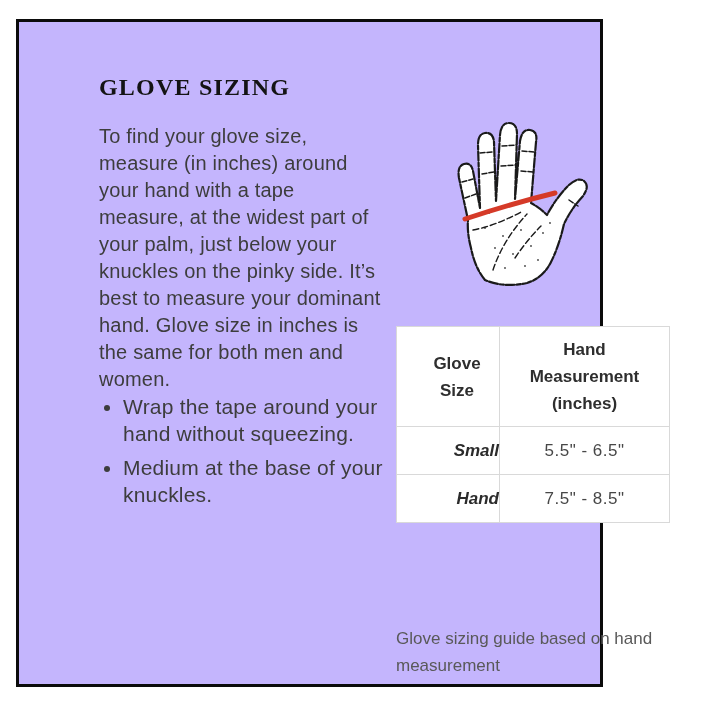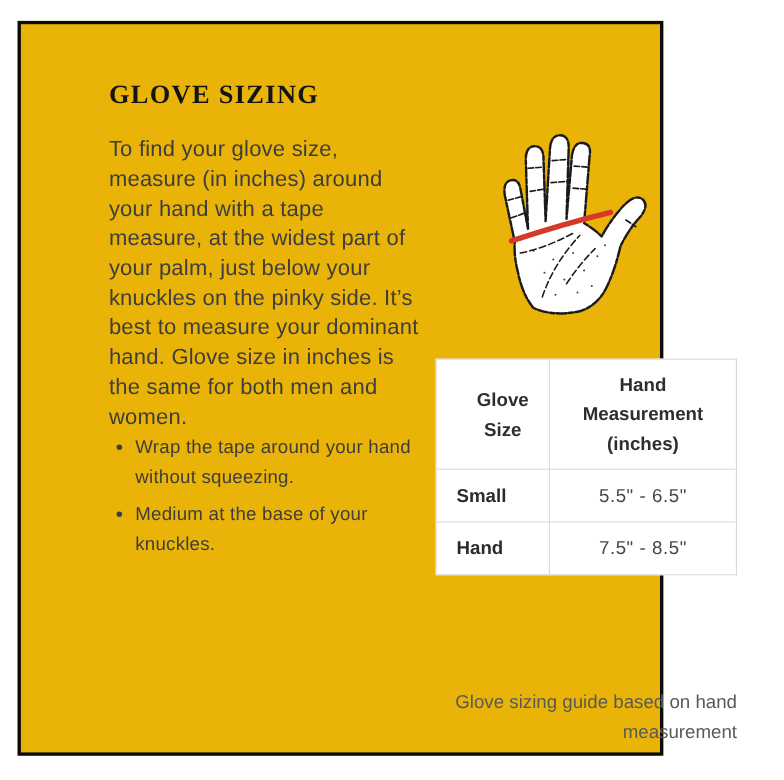--- a/index.html
+++ b/index.html
@@ -8,21 +8,21 @@
     background: #ffffff;
     font-family: "Liberation Sans", "DejaVu Sans", sans-serif;
     position: relative;
     overflow: hidden;
   }
   .frame {
     position: absolute;
     left: 16px; top: 19px;
     width: 587px; height: 668px;
     border: 3px solid #0b0b0b;
-    background: #eab308;
+    background: #c4b5fd;
   }
   
   .left-col {
     position: absolute;
     left: 80px; top: 52px;
     width: 284px;
   }
   .page-title {
     font-family: "Liberation Serif", "DejaVu Serif", serif;
     font-size: 24px;
@@ -42,21 +42,21 @@
     font-weight: 700;
     color: #262626;
     margin: 19px 0 13px 0;
   }
   .tips-list {
     margin: 0;
     padding-left: 24px;
     color: #3d3d3d;
   }
   .tips-list li {
-    font-size: 17px;
+    font-size: 21px;
     line-height: 27px;
     letter-spacing: 0.2px;
     margin-bottom: 7px;
   }
   
   .hand-figure {
     position: absolute;
     left: 436px; top: 86px;
     width: 150px; height: 182px;
   }
@@ -79,36 +79,37 @@
     font-weight: 700;
     line-height: 27px;
   }
   th.th-size { width: 103px; text-align: center; padding-left: 18px; }
   th.th-size span { display: inline-block; width: 58px; }
   th.th-measure { text-align: center; }
   th.th-measure span { display: inline-block; max-width: 134px; }
   .sizing-table td { height: 48px; }
   td.cell-size {
     font-weight: 700;
-    text-align: left;
+    text-align: right;
     padding-left: 18px;
     color: #2b2b2b;
+    font-style: italic;
   }
   td.cell-range {
     text-align: center;
     font-weight: 400;
     color: #474747;
     letter-spacing: 0.5px;
   }
   
   .table-caption {
     position: absolute;
     left: 377px; top: 603px;
     width: 274px;
-    text-align: right;
+    text-align: left;
     font-size: 17px;
     line-height: 27px;
     color: #595959;
   }
 </style>
 </head>
 <body>
 
 <div class="frame">
 

